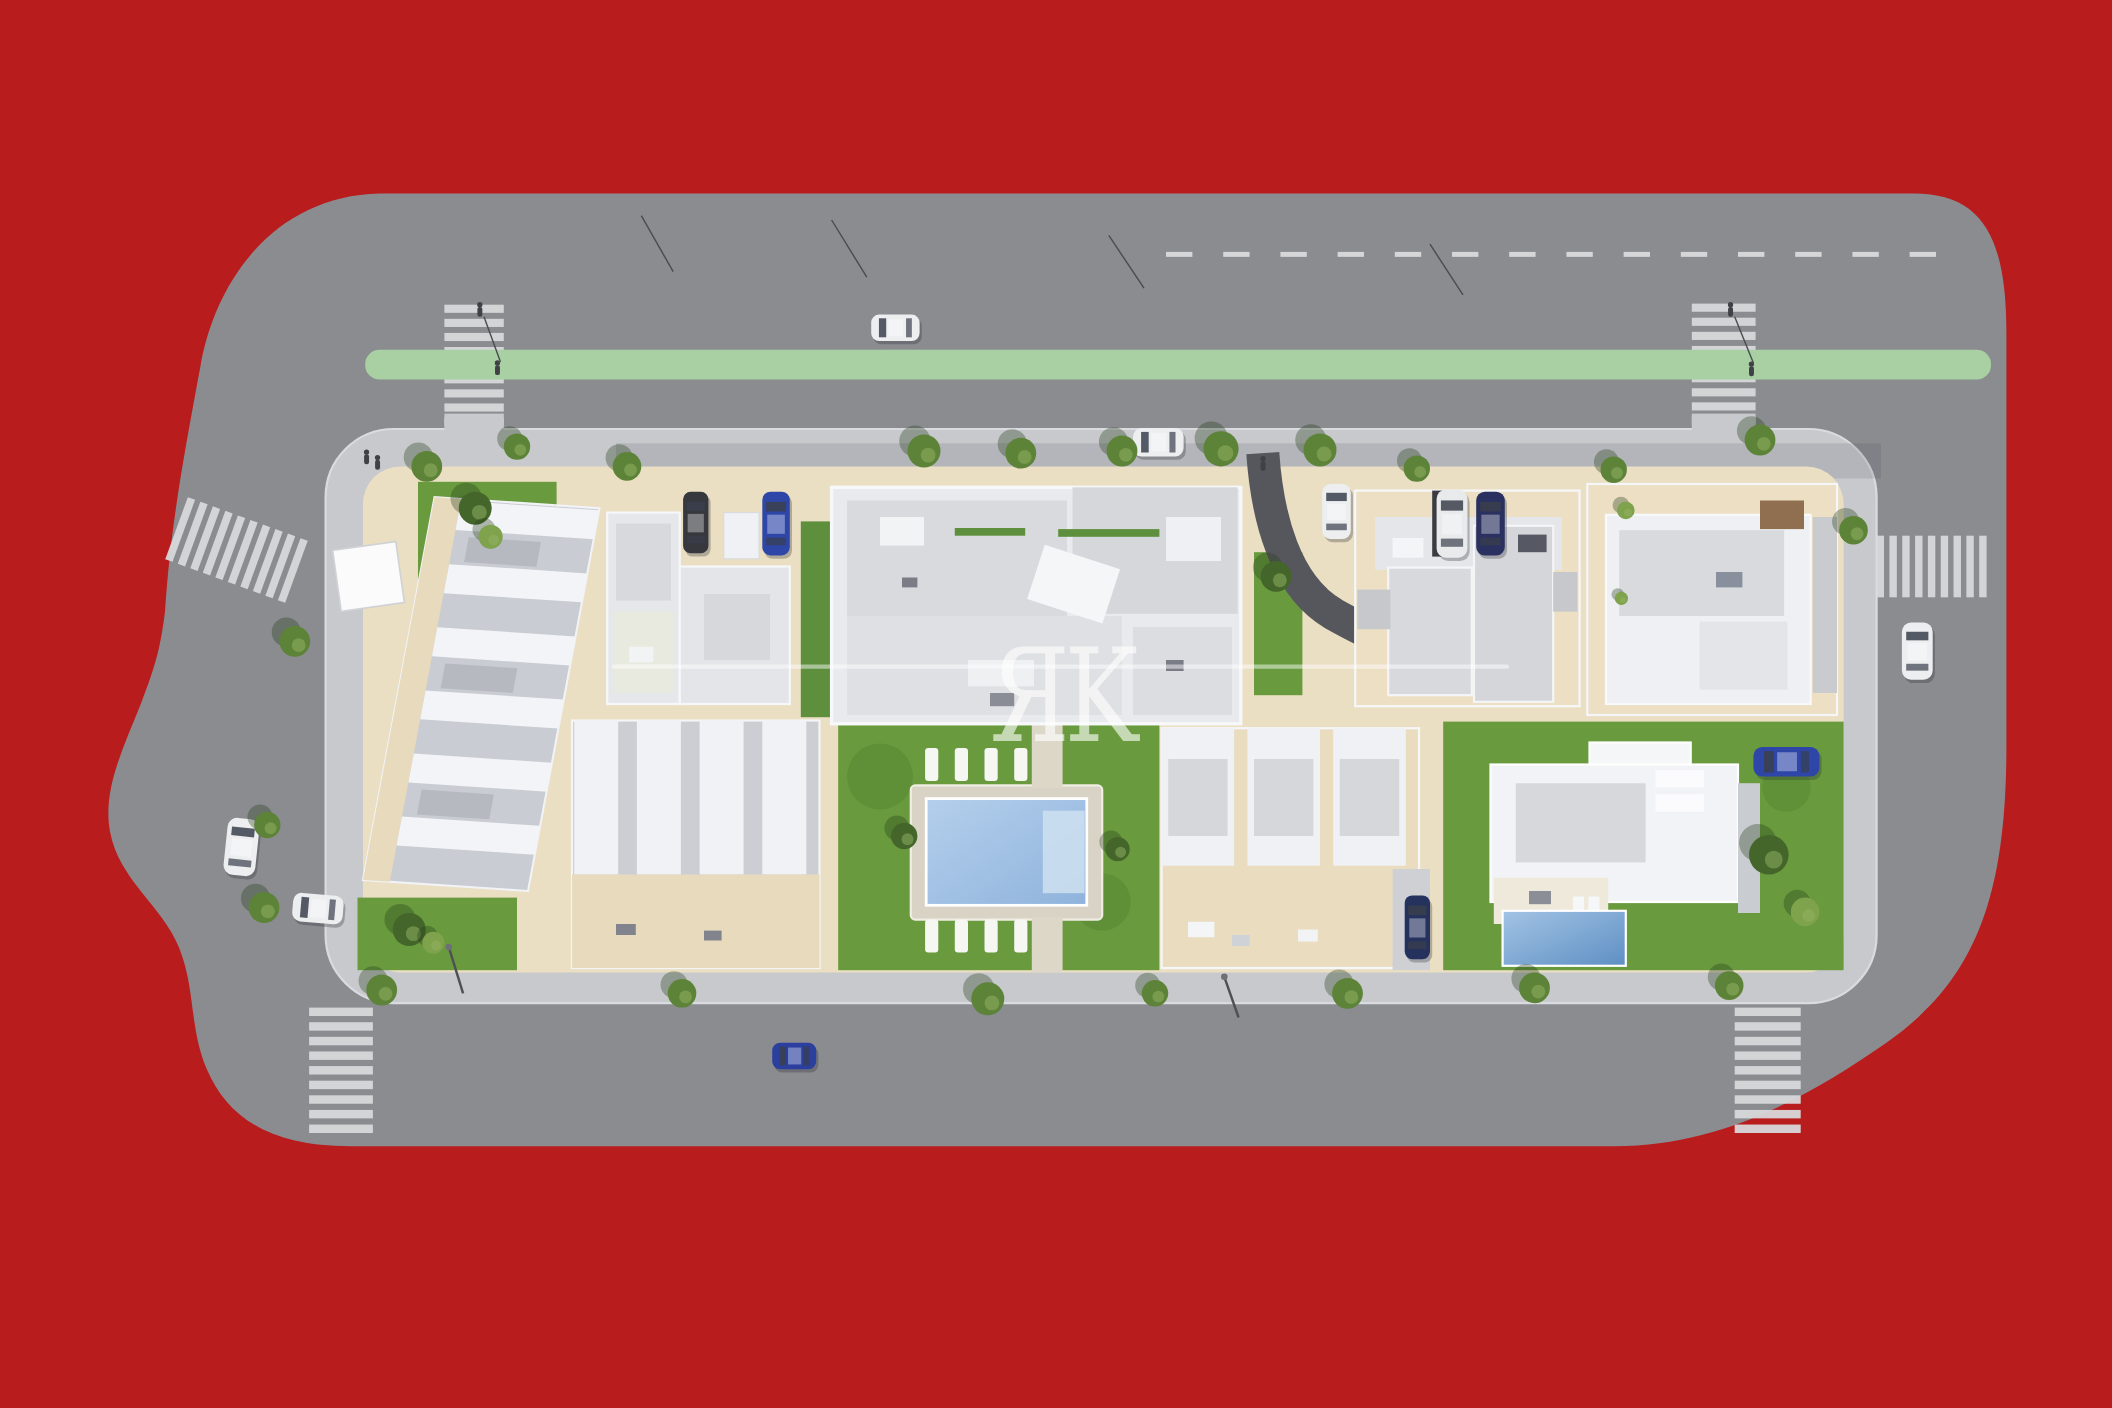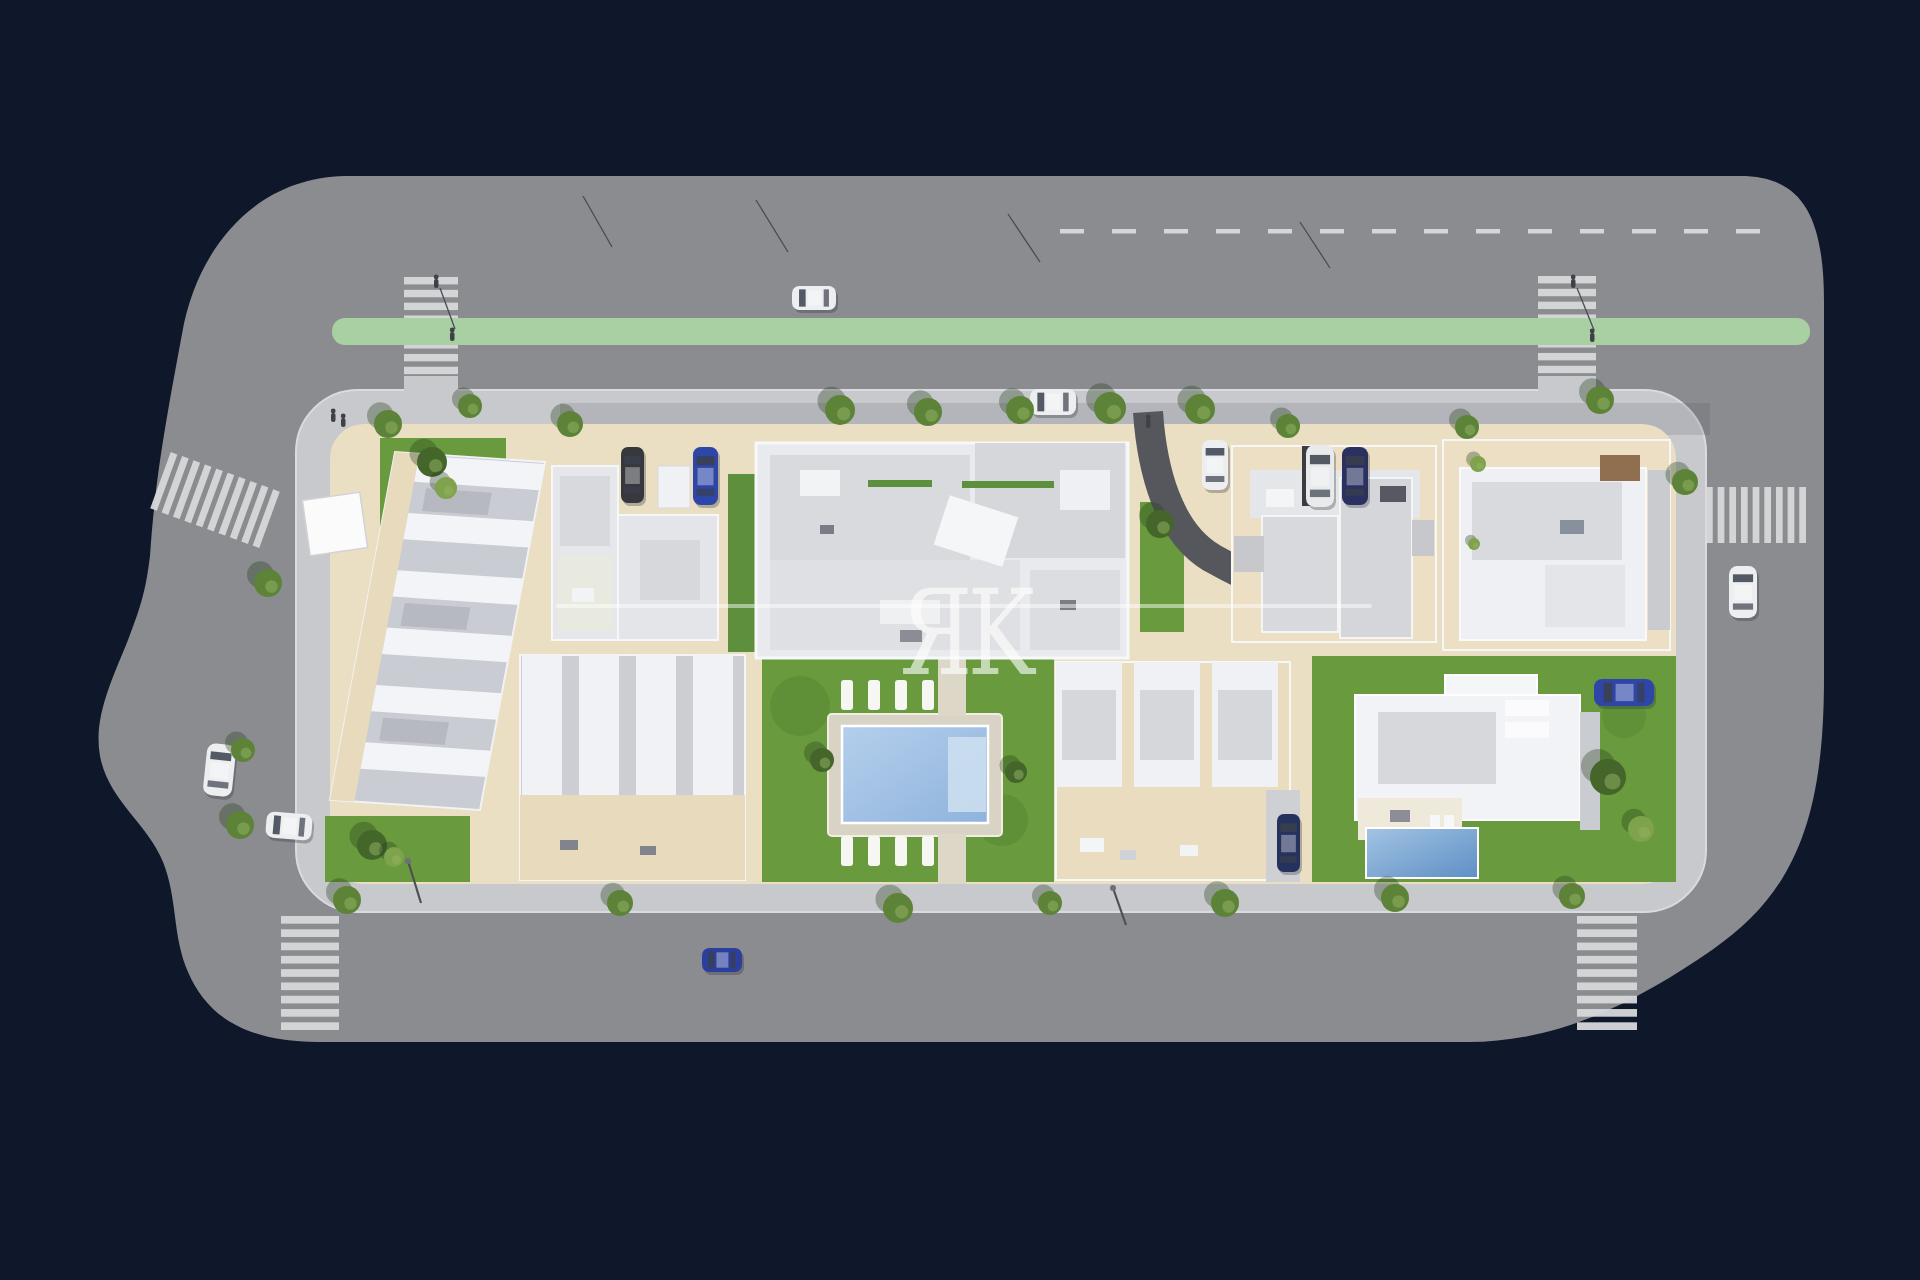--- a/index.html
+++ b/index.html
@@ -1,16 +1,16 @@
 <!DOCTYPE html>
 <html><head>
 <meta charset="utf-8">
 <style>
   html,body{margin:0;padding:0;background:#ffffff;}
-  .stage{position:relative;width:1920px;height:1280px;background:#0f172a;overflow:hidden;
+  .stage{position:relative;width:1920px;height:1280px;background:#b91c1c;overflow:hidden;
          font-family:"DejaVu Sans", sans-serif;}
   #scene{position:absolute;left:0;top:0;}
   .wm-text{position:absolute;left:900px;top:574px;font-family:"DejaVu Serif", serif;
            font-size:118px;line-height:1;letter-spacing:-6px;color:rgba(255,255,255,0.62);
            transform:scaleX(0.76);transform-origin:left top;user-select:none;white-space:nowrap;}
   .wm-line{position:absolute;left:556px;top:604px;width:816px;height:4px;
            background:rgba(255,255,255,0.48);border-radius:2px;}
 </style>
 </head>
 <body>

